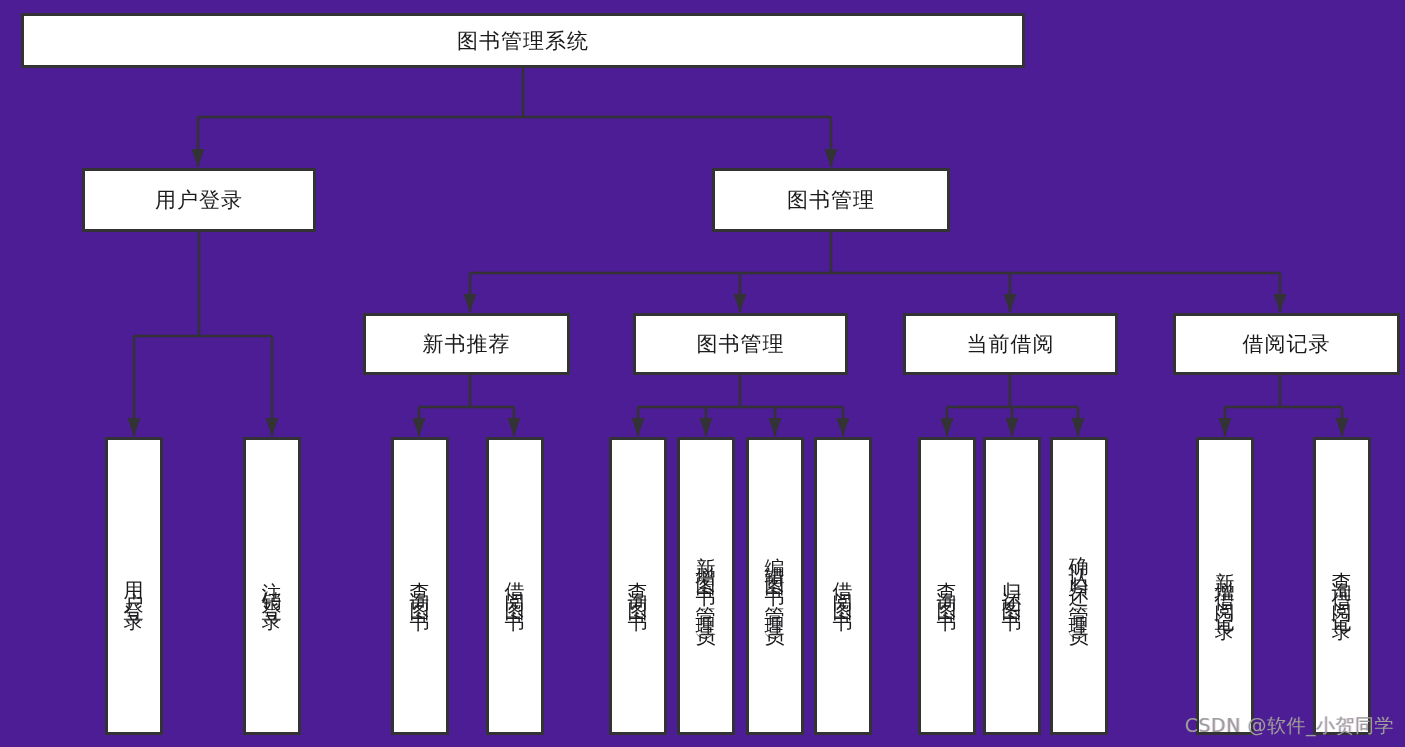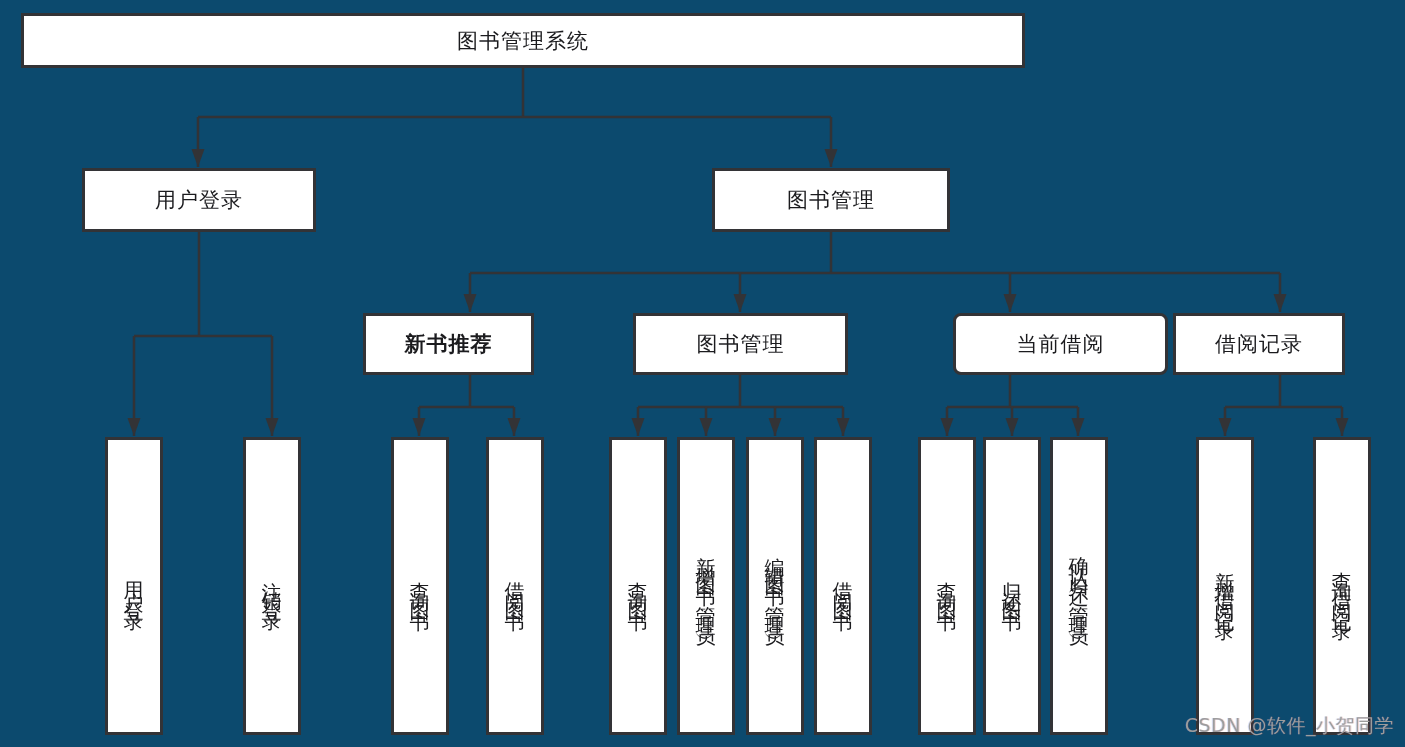--- a/index.html
+++ b/index.html
@@ -4,21 +4,21 @@
 <style>
   html, body {
     margin: 0;
     padding: 0;
     background: #ffffff;
   }
   .stage {
     position: relative;
     width: 1405px;
     height: 747px;
-    background: #0c4a6e;
+    background: #4c1d95;
     overflow: hidden;
     font-family: "DejaVu Sans", "Liberation Sans", sans-serif;
   }
   .connectors {
     position: absolute;
     left: 0;
     top: 0;
     width: 1405px;
     height: 747px;
   }
@@ -112,24 +112,24 @@
     <path class="ln" d="M1225,407 L1342,407"></path>
     <path class="ln" marker-end="url(#arrow)" d="M1225,407 L1225,436"></path>
     <path class="ln" marker-end="url(#arrow)" d="M1342,407 L1342,436"></path>
   </svg>
 
   <div class="box h" style="left:21px; top:13px; width:1004px; height:55px;">图书管理系统</div>
 
   <div class="box h" style="left:82px; top:168px; width:234px; height:64px;">用户登录</div>
   <div class="box h" style="left:712px; top:168px; width:238px; height:64px;">图书管理</div>
 
-  <div class="box h" style="left:363px; top:313px; width:171px; height:62px;font-weight:bold;">新书推荐</div>
+  <div class="box h" style="left:363px; top:313px; width:207px; height:62px;">新书推荐</div>
   <div class="box h" style="left:633px; top:313px; width:215px; height:62px;">图书管理</div>
-  <div class="box h" style="left:953px; top:313px; width:215px; height:62px;border-radius:8px;">当前借阅</div>
-  <div class="box h" style="left:1173px; top:313px; width:172px; height:62px;">借阅记录</div>
+  <div class="box h" style="left:903px; top:313px; width:215px; height:62px;">当前借阅</div>
+  <div class="box h" style="left:1173px; top:313px; width:227px; height:62px;">借阅记录</div>
 
   <div class="box v" style="left:105px; top:437px; width:58px; height:298px;">用户登录</div>
   <div class="box v" style="left:243px; top:437px; width:58px; height:298px;">注销登录</div>
 
   <div class="box v" style="left:391px; top:437px; width:58px; height:298px;">查询图书</div>
   <div class="box v" style="left:486px; top:437px; width:58px; height:298px;">借阅图书</div>
 
   <div class="box v" style="left:609px; top:437px; width:58px; height:298px;">查询图书</div>
   <div class="box v" style="left:677px; top:437px; width:58px; height:298px;">新增图书（管理员）</div>
   <div class="box v" style="left:746px; top:437px; width:58px; height:298px;">编辑图书（管理员）</div>

